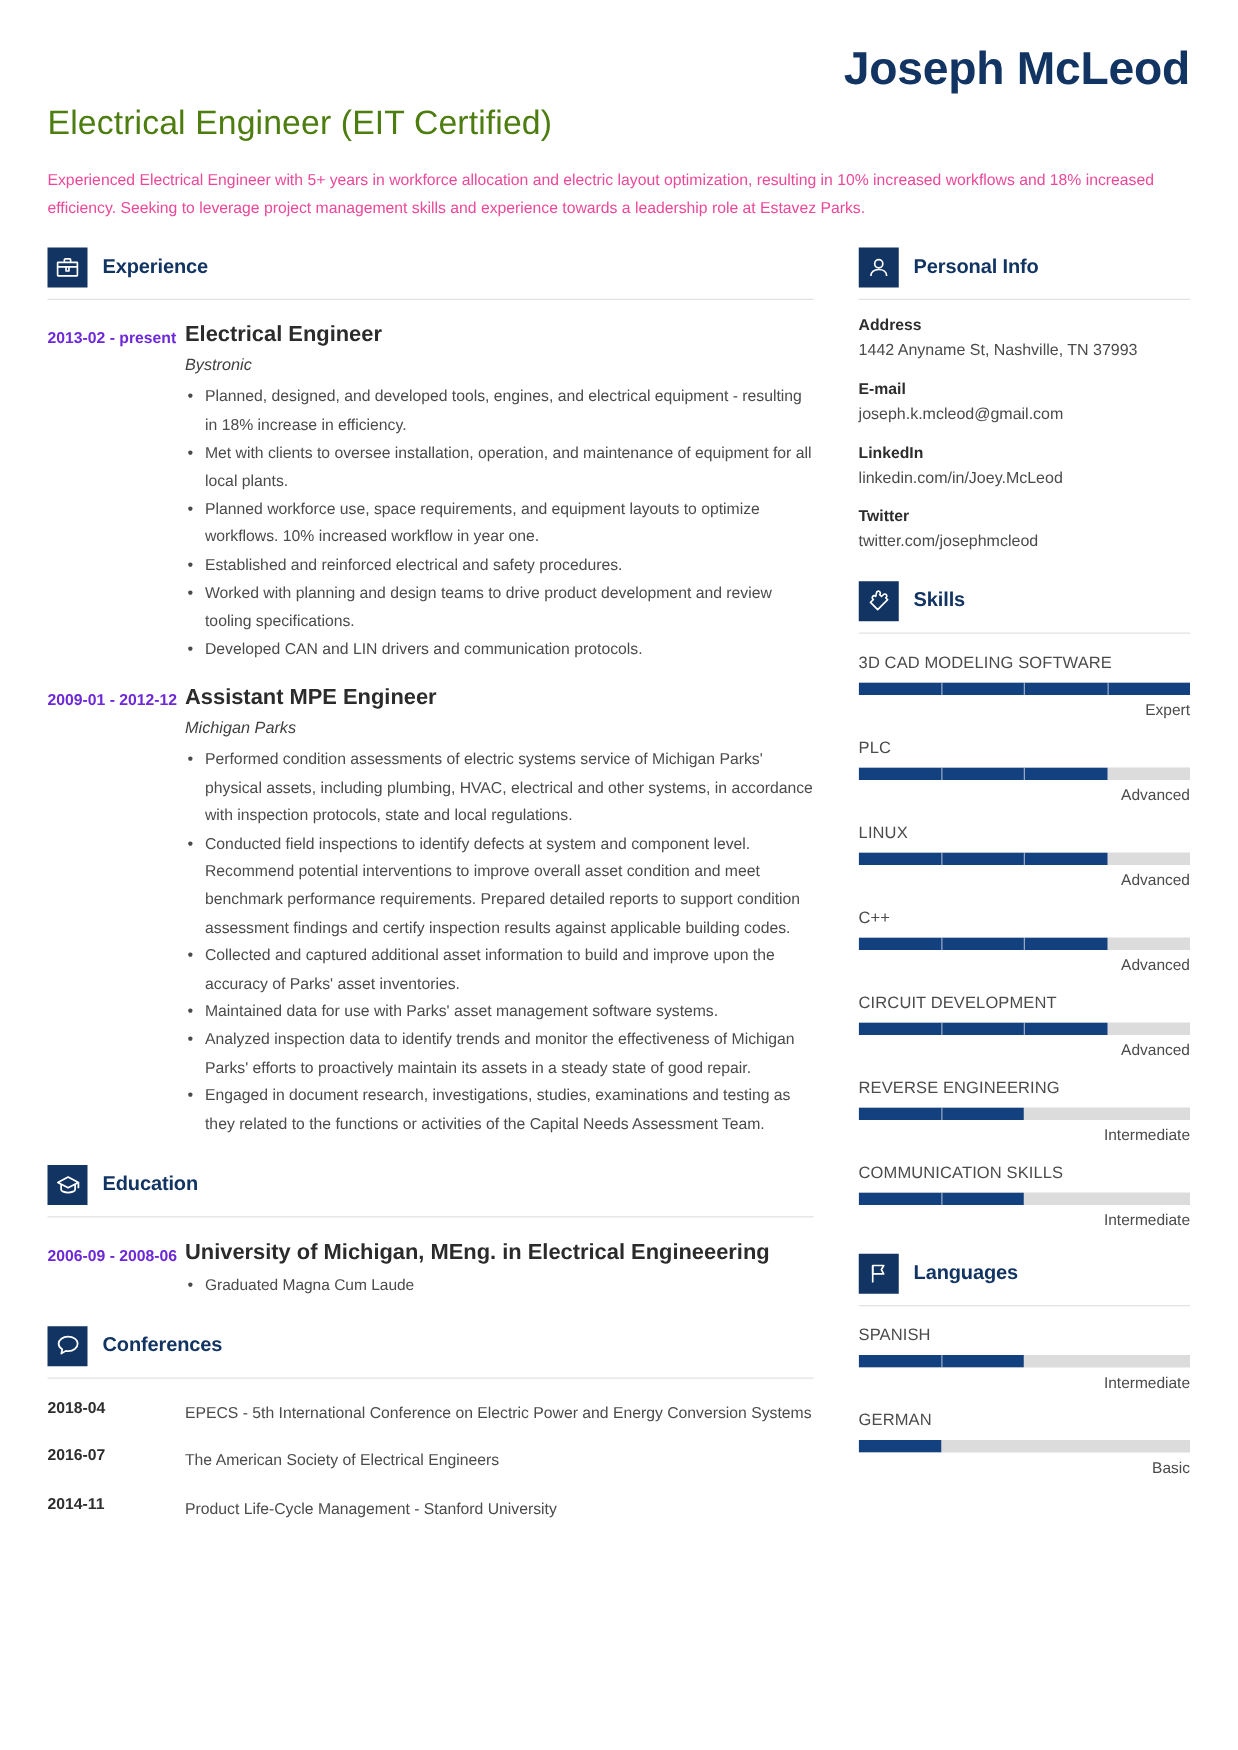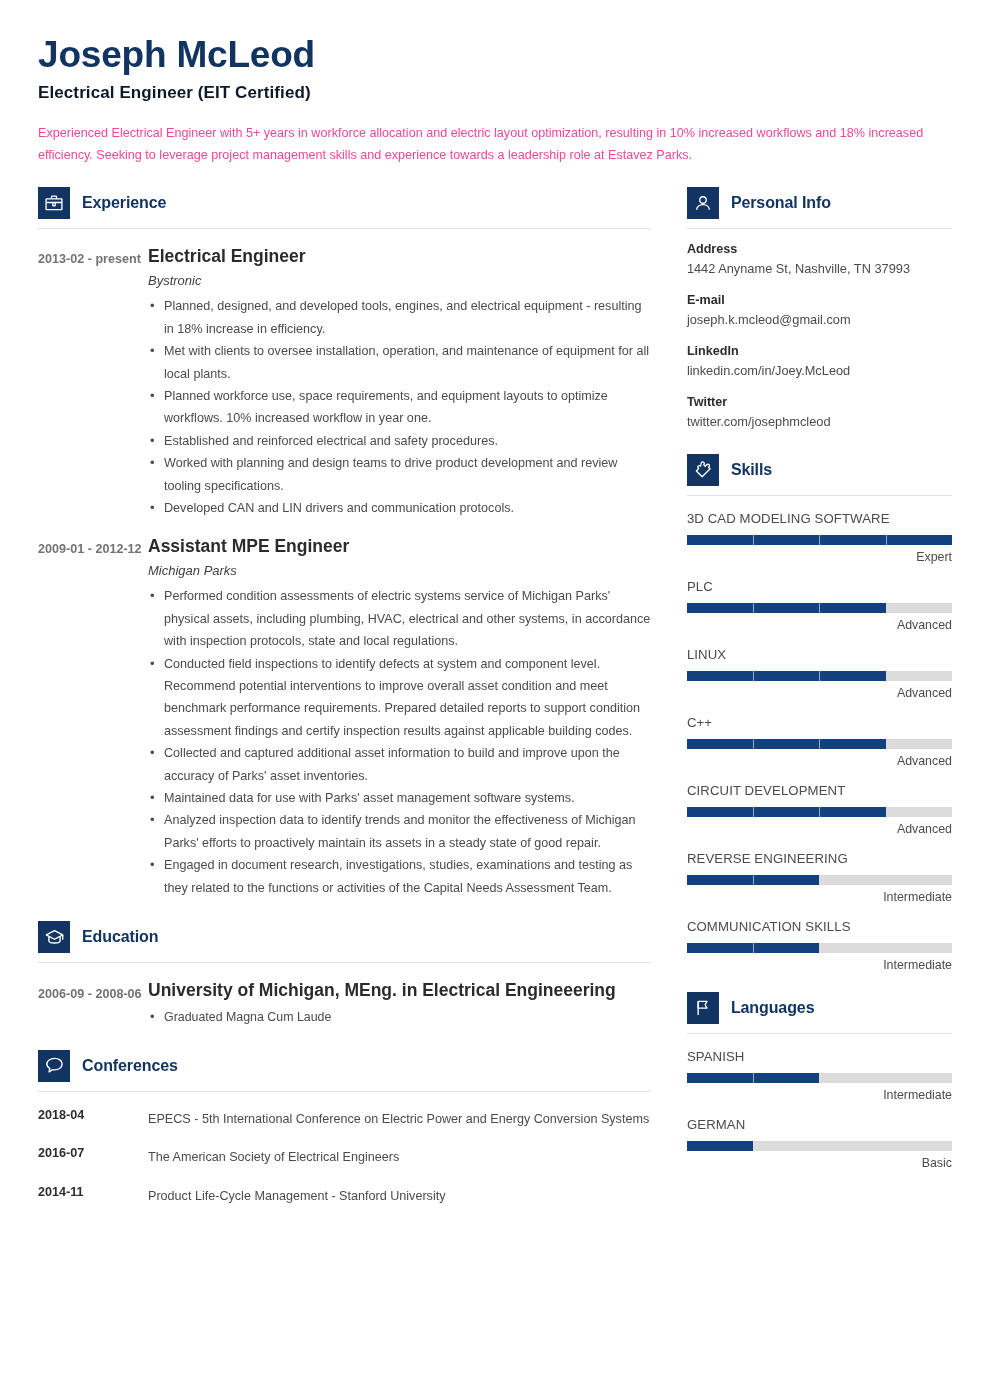--- a/index.html
+++ b/index.html
@@ -8,24 +8,24 @@
     background: #ffffff;
     font-family: "Liberation Sans", sans-serif;
     color: #3a3a3a;
     overflow: hidden;
   }
   .page { position: relative; width: 990px; height: 1400px; padding: 0 38px; }
 
   
   .name {
     font-size: 37px; font-weight: bold; color: #123463;
-    letter-spacing: -0.2px; line-height: 1.15; padding-top: 34px;
+    letter-spacing: -0.2px; line-height: 1.15; padding-top: 34px; text-align: right;
   }
   .job-title {
-    font-size: 17px; color: #0f172a; font-weight: bold;
+    font-size: 27px; color: #4d7c0f; font-weight: normal;
     margin-top: 6px; letter-spacing: 0.1px;
   }
   .summary {
     font-size: 12.6px; line-height: 1.82; color: #ec4899;
     margin-top: 19px; max-width: 905px;
   }
 
   
   .body-cols { display: flex; margin-top: 20px; }
   .col-left { width: 638px; padding-right: 0px; }
@@ -41,21 +41,21 @@
   .sec-icon svg { display: block; }
   .sec-title {
     font-size: 16px; font-weight: bold; color: #123463; letter-spacing: -0.1px;
   }
   .sec-rule { border-bottom: 1px solid #e2e2e2; margin-top: 9px; }
 
   
   .entry { display: flex; margin-top: 17px; }
   .entry-date {
     width: 110px; flex: 0 0 110px; font-size: 12.6px; font-weight: bold;
-    color: #737373; line-height: 1.85; padding-top: 2px;
+    color: #6d28d9; line-height: 1.85; padding-top: 2px;
   }
   .entry-body { flex: 1; }
   .entry-role { font-size: 17.5px; font-weight: bold; color: #2b2b2b; line-height: 1.2; }
   .entry-org { font-size: 13px; font-style: italic; color: #3f3f3f; margin-top: 6px; }
   ul.bullets { list-style: none; margin-top: 7px; }
   ul.bullets li {
     position: relative; padding-left: 16px; font-size: 12.6px;
     line-height: 1.78; color: #4b4b4b; margin-bottom: 0px;
   }
   ul.bullets li::before {

